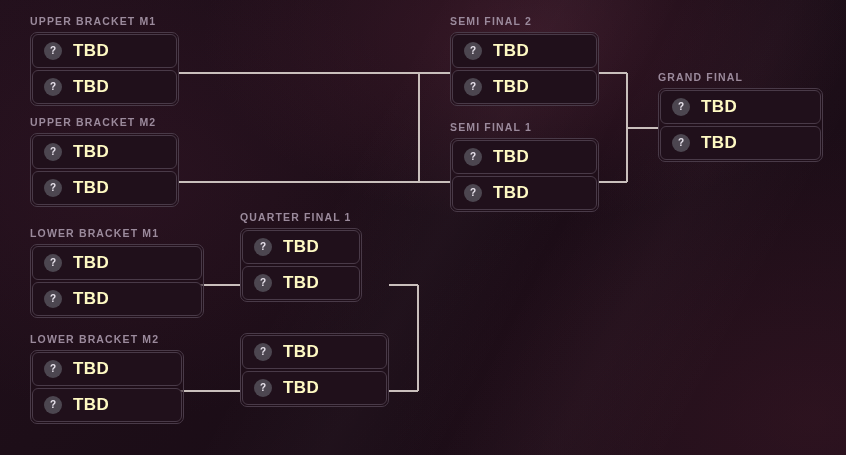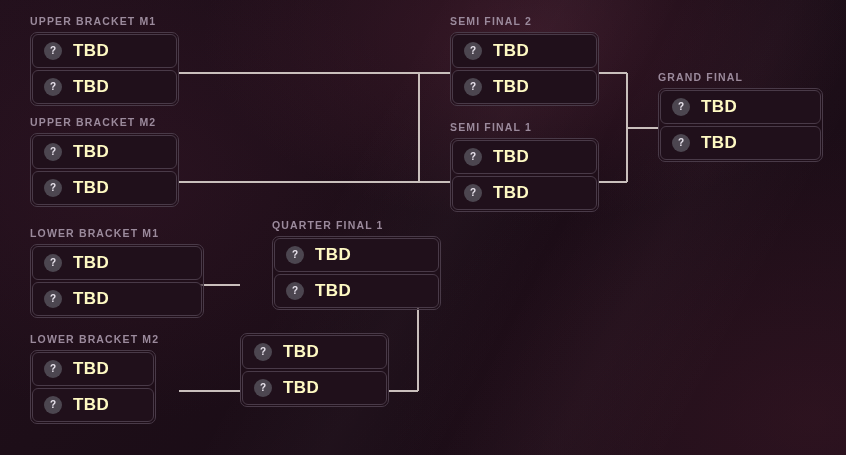--- a/index.html
+++ b/index.html
@@ -159,35 +159,35 @@
         <span class="seed-badge">?</span>
         <span class="slot-name">TBD</span>
       </div>
       <div class="slot">
         <span class="seed-badge">?</span>
         <span class="slot-name">TBD</span>
       </div>
     </div>
   </div>
 
-  <div class="match" style="left:30px; top:333px; width:126px;">
+  <div class="match" style="left:30px; top:333px; width:154px;">
     <div class="match-label">LOWER BRACKET M2</div>
     <div class="match-card">
       <div class="slot">
         <span class="seed-badge">?</span>
         <span class="slot-name">TBD</span>
       </div>
       <div class="slot">
         <span class="seed-badge">?</span>
         <span class="slot-name">TBD</span>
       </div>
     </div>
   </div>
 
-  <div class="match" style="left:240px; top:219px; width:169px;margin-left:32px;">
+  <div class="match" style="left:240px; top:211px; width:122px;">
     <div class="match-label">QUARTER FINAL 1</div>
     <div class="match-card">
       <div class="slot">
         <span class="seed-badge">?</span>
         <span class="slot-name">TBD</span>
       </div>
       <div class="slot">
         <span class="seed-badge">?</span>
         <span class="slot-name">TBD</span>
       </div>

